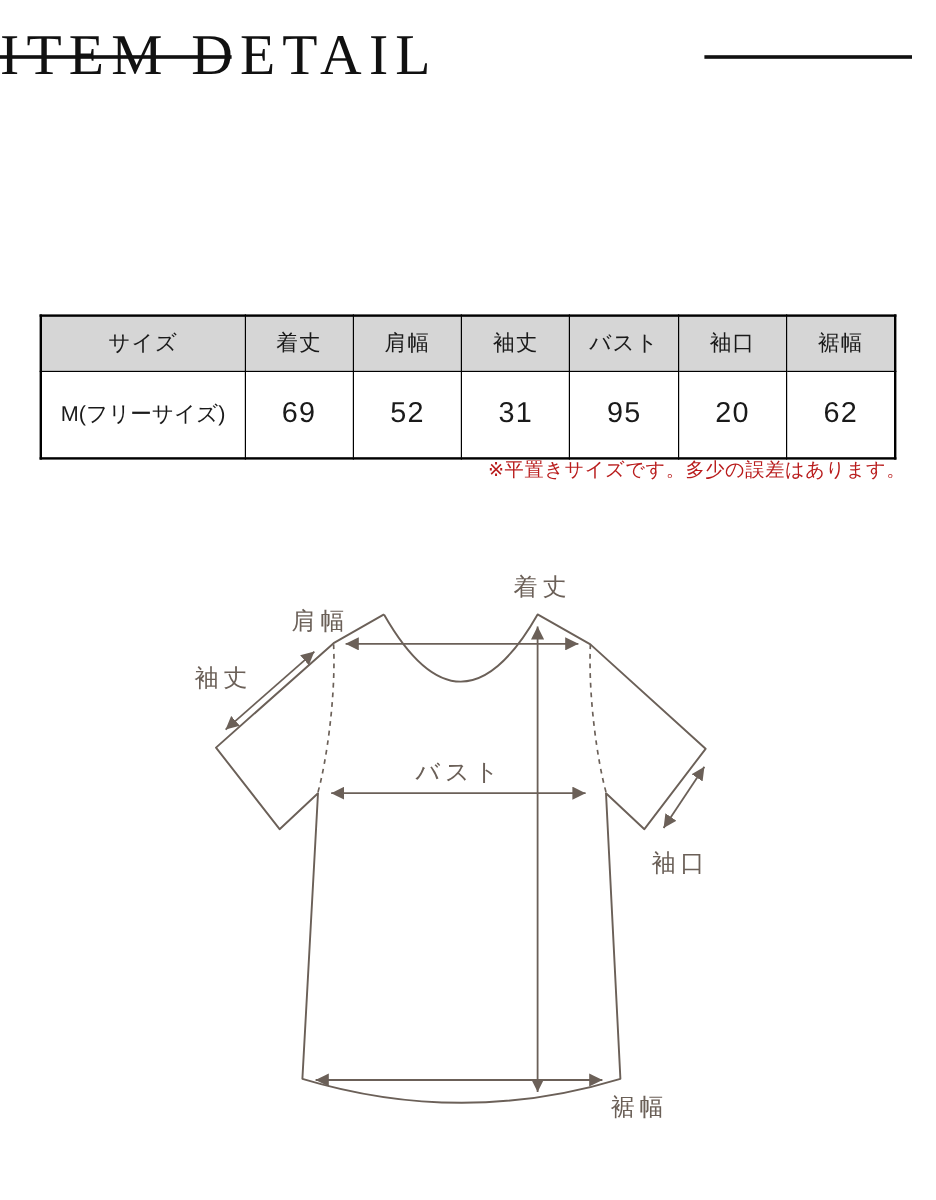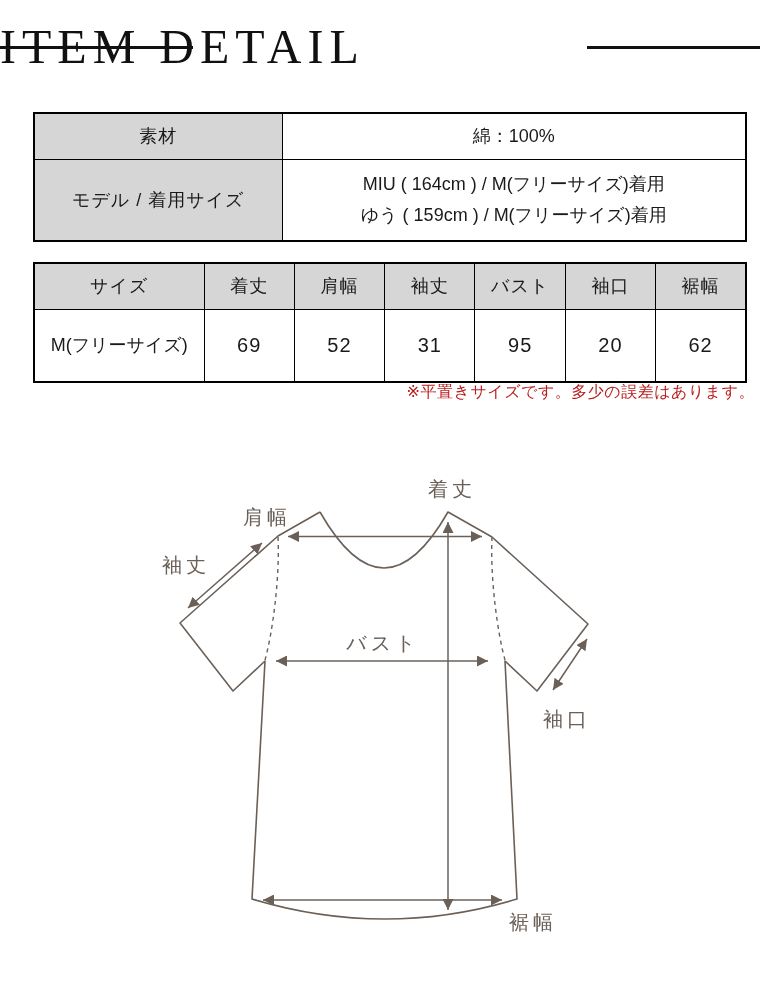--- a/index.html
+++ b/index.html
@@ -43,21 +43,21 @@
     font-size:18px; letter-spacing:1px;
   }
   td { font-size:18px; }
   .spec-table col.c-label { width:248px; }
   .spec-table tr.r1 { height:46px; }
   .spec-table tr.r2 { height:82px; }
   .spec-table .model-line { display:block; line-height:31px; font-size:18px; }
   .size-table col.c-size { width:170px; }
   .size-table tr.hrow { height:46px; }
   .size-table tr.drow { height:73px; }
-  .size-table td.num { font-size:20px; letter-spacing:1px; }
+  .size-table td.num { font-size:24px; letter-spacing:1px; }
   .size-table td.size-name { font-size:18px; }
 
   
   .note {
     position:absolute; top:382px; right:25px;
     font-size:16px; letter-spacing:0.5px;
     color:#b91c1c;
   }
 
   
@@ -80,39 +80,20 @@
 </style>
 </head>
 <body>
 
 <div class="page">
 
   <div class="rule rule-left"></div>
   <h1 class="title">ITEM DETAIL</h1>
   <div class="rule rule-right"></div>
 
-  <table class="spec-table">
-    <colgroup>
-        <col class="c-label">
-        <col>
-      </colgroup>
-    <tbody>
-      <tr class="r1">
-        <th>素材</th>
-        <td>綿：100%</td>
-      </tr>
-      <tr class="r2">
-        <th>モデル / 着用サイズ</th>
-        <td>
-          <span class="model-line">MIU ( 164cm ) / M(フリーサイズ)着用</span>
-          <span class="model-line">ゆう ( 159cm ) / M(フリーサイズ)着用</span>
-        </td>
-      </tr>
-    </tbody>
-  </table>
 
   <table class="size-table">
     <colgroup>
         <col class="c-size">
         <col>
         <col>
         <col>
         <col>
         <col>
         <col>

